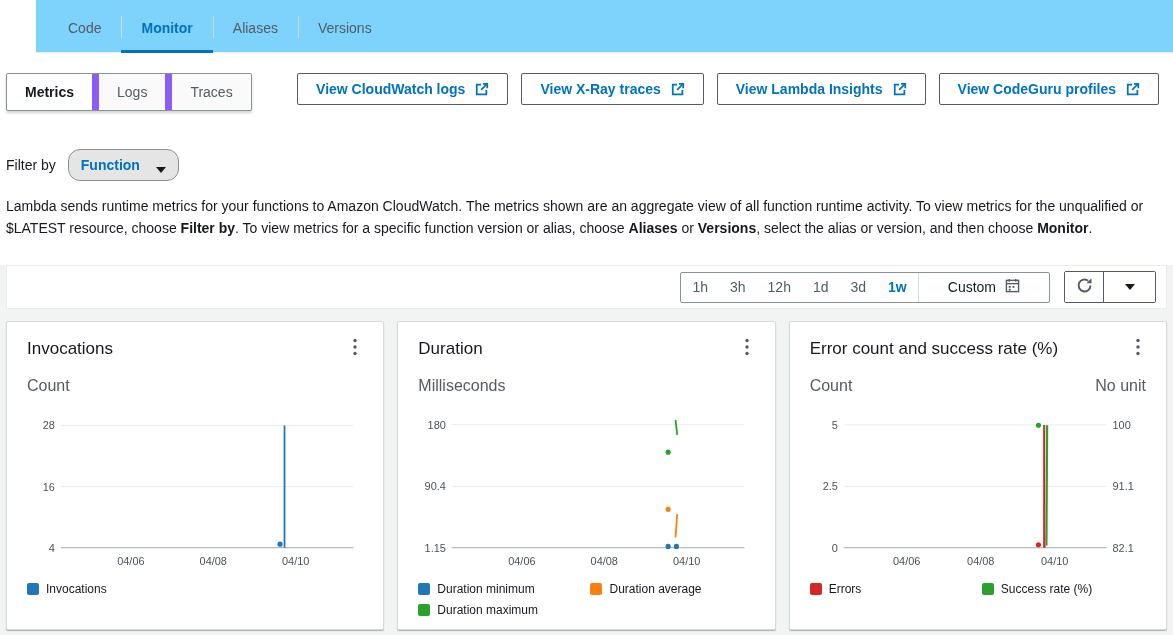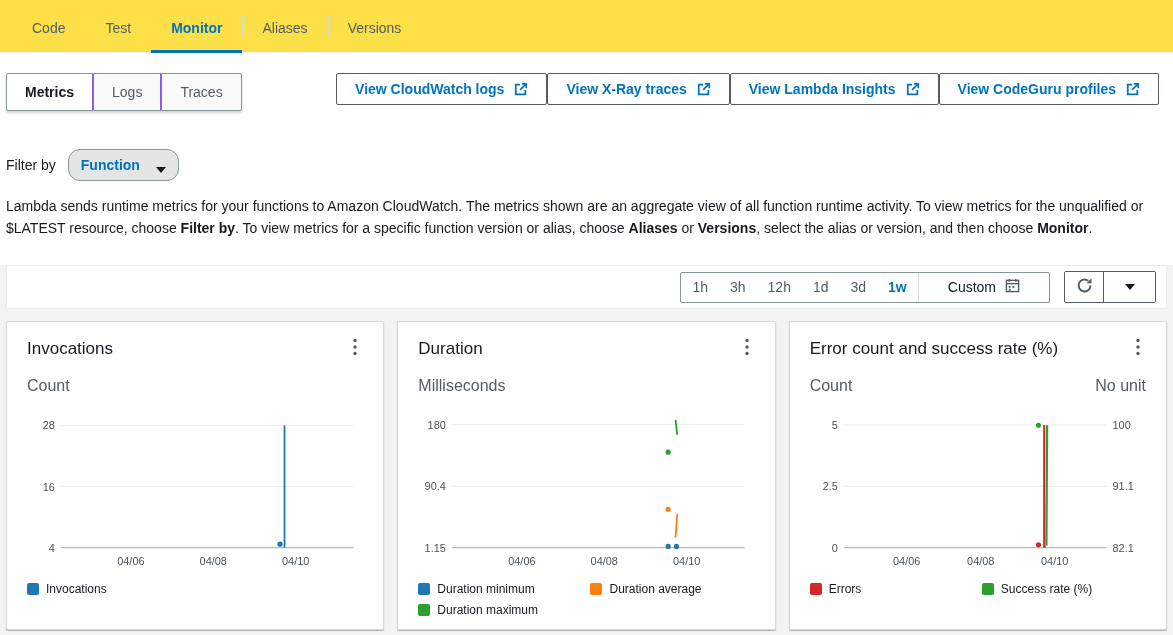--- a/index.html
+++ b/index.html
@@ -10,21 +10,22 @@
     font-family: "Liberation Sans", sans-serif;
     font-size: 14px;
   }
 
   
   .tabbar {
     display: flex;
     align-items: center;
     padding: 0 12px;
     border-bottom: 1px solid #eaeded;
-    background: #fde047;
+    background: #7dd3fc;
+    margin-left: 36px;
   }
   .tab {
     position: relative;
     padding: 20px 20px 16px;
     color: #545b64;
     cursor: pointer;
     white-space: nowrap;
   }
   .tab:not(:first-child)::before {
     content: "";
@@ -54,27 +55,27 @@
     border: 1px solid #879596;
     border-radius: 2px;
     overflow: hidden;
     background: #f0abfc;
     box-shadow: 0 2px 3px rgba(0,0,0,0.18);
   }
   .subtab {
     padding: 10px 18px;
     color: #545b64;
     background: #fafafa;
-    border-left: 2px solid #8b5cf6;
+    border-left: 7px solid #8b5cf6;
     cursor: pointer;
   }
   .subtab:first-child { border-left: none; }
   .subtab.active { background: #fff; color: #16191f; font-weight: 700; }
 
-  .action-buttons { display: flex; padding-right: 8px; }
+  .action-buttons { display: flex; gap: 13px; padding-right: 8px; }
   .aws-btn {
     display: inline-flex;
     align-items: center;
     gap: 10px;
     padding: 7px 18px;
     border: 1px solid #545b64;
     border-radius: 2px;
     background: #fff;
     color: #0073bb;
     font-weight: 700;
@@ -187,21 +188,20 @@
     color: #16191f;
   }
   .legend-item { display: flex; align-items: center; gap: 7px; cursor: pointer; }
   .swatch { width: 12px; height: 12px; border-radius: 2px; background: #888; flex: 0 0 auto; }
 </style>
 </head>
 <body>
 
 <nav class="tabbar">
   <div class="tab">Code</div>
-  <div class="tab">Test</div>
   <div class="tab active">Monitor</div>
   <div class="tab">Aliases</div>
   <div class="tab">Versions</div>
 </nav>
 
 <div class="content">
 
   <div class="subtab-row">
     <div class="subtabs">
       <div class="subtab active">Metrics</div>

